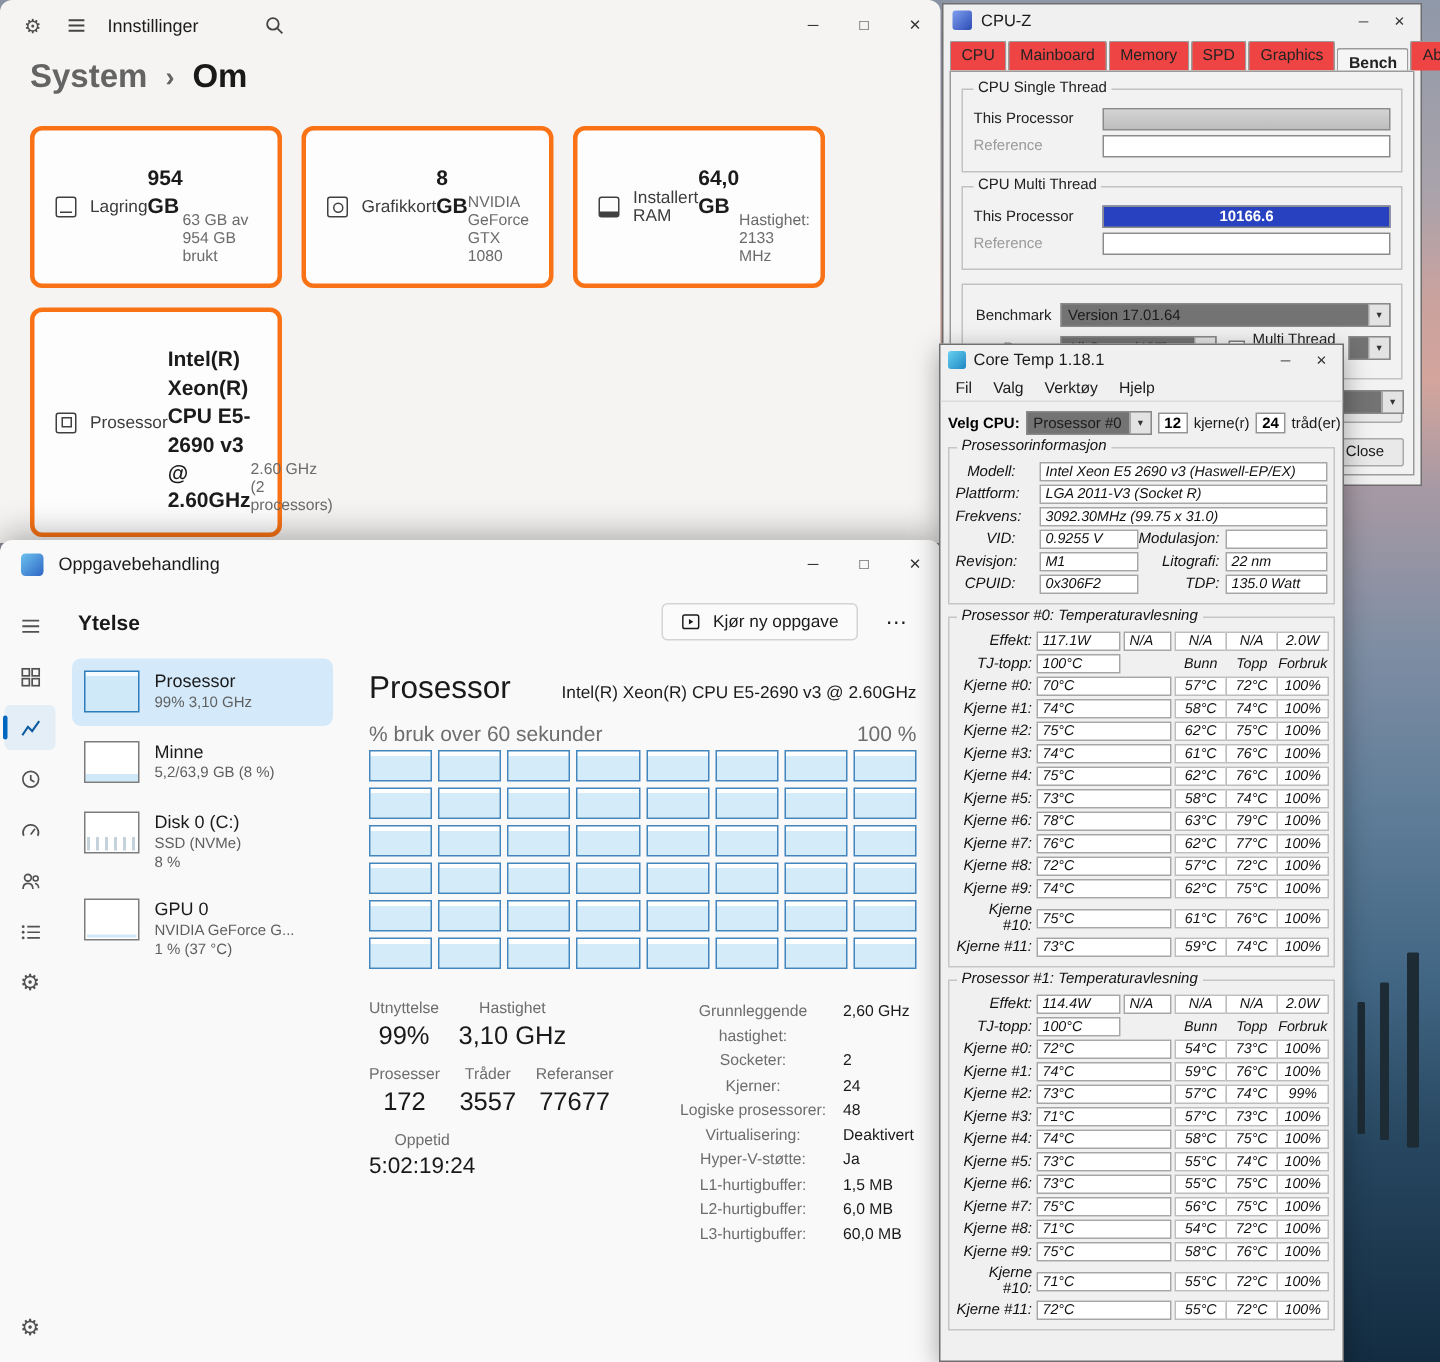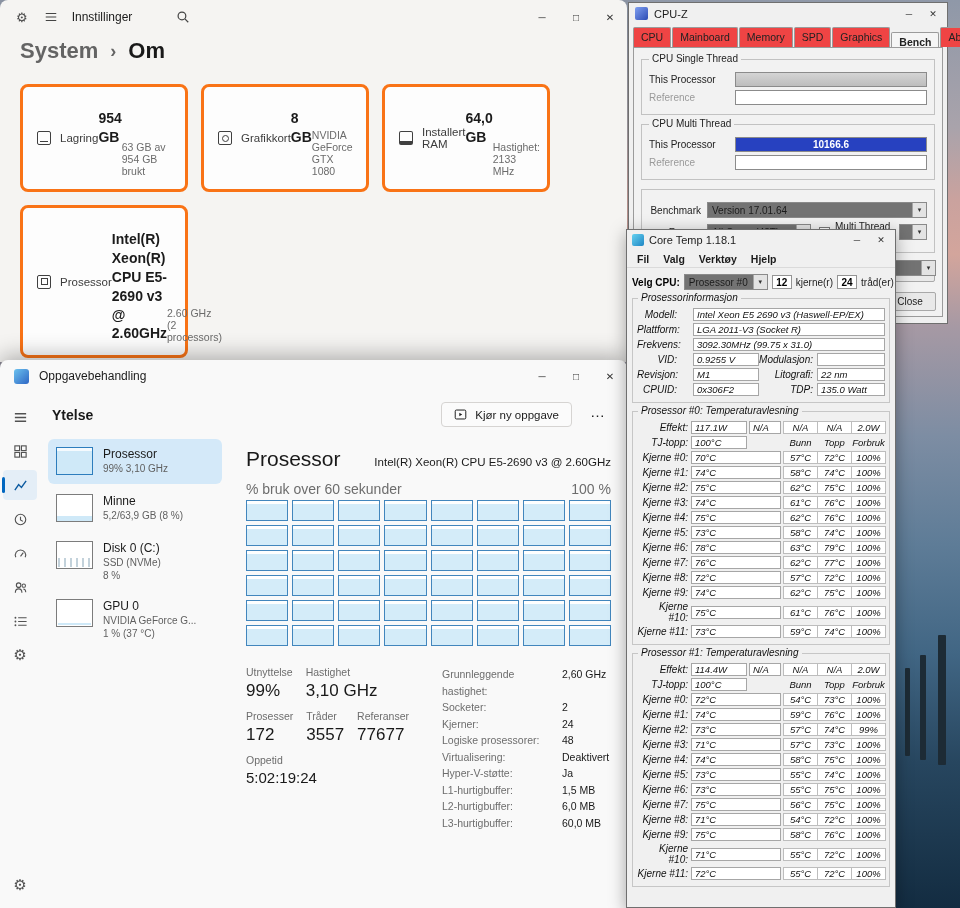--- a/index.html
+++ b/index.html
@@ -75,21 +75,21 @@
   .sb-text{min-width:0;}
   .sb-name{font-size:12px;color:#1b1b1b;white-space:nowrap;}
   .sb-line{font-size:10px;color:#5f5f5f;margin-top:2px;white-space:nowrap;}
   .main{flex:1;padding:12px 16px 0 16px;min-width:0;}
   .main-head{display:flex;justify-content:space-between;align-items:flex-end;}
   .main-title{font-size:21px;color:#191919;}
   .cpu-name{font-size:11.5px;color:#1b1b1b;padding-bottom:3px;white-space:nowrap;}
   .graph-labels{display:flex;justify-content:space-between;font-size:14px;color:#6d6d6d;margin-top:10px;}
   .core-grid{display:grid;grid-template-columns:repeat(8,1fr);gap:4px;margin-top:3px;}
   .core-cell{height:21px;border:1px solid #4286bd;background:linear-gradient(180deg,#ffffff 0 3px,#d4ecf9 3px);}
-  .tm-bottom{display:flex;margin-top:20px;}
+  .tm-bottom{display:flex;margin-top:20px;text-align:center;}
   .stats{width:172px;flex:none;}
   .stat-row{display:flex;margin-bottom:9px;}
   .stat{margin-right:13px;}
   .stat-label{font-size:10.5px;color:#6d6d6d;}
   .stat-value{font-size:17px;color:#191919;margin-top:3px;}
   .stats-row3 .stat-value{font-size:15px;}
   .specs{flex:1;padding-left:24px;}
   .spec-row{display:flex;font-size:10.5px;line-height:16.5px;}
   .spec-label{width:120px;color:#6d6d6d;flex:none;}
   .spec-value{color:#191919;}
@@ -129,21 +129,21 @@
   .cz-partial-z{position:absolute;right:48px;bottom:62px;font-size:10px;color:#333;}
   .cz-partial-combo{position:absolute;right:6px;bottom:40px;width:46px;}
   .cz-close{position:absolute;right:6px;bottom:5px;width:52px;height:19px;}
 
   
   .ct-win{left:626px;top:229px;width:270px;height:679px;background:#f0f0f0;border:1px solid #6f6f6f;
     box-shadow:0 4px 16px rgba(0,0,0,.35);z-index:4;}
   .ct-titlebar{height:20px;display:flex;align-items:center;gap:5px;padding:0 2px 0 5px;}
   .ct-ico{width:12px;height:12px;border-radius:2px;background:linear-gradient(135deg,#66d2f0,#1f86c4);flex:none;}
   .ct-title{font-size:11px;color:#1b1b1b;}
-  .ct-menu{display:flex;align-items:center;height:18px;padding:0 3px;border-bottom:1px solid #dadada;font-weight:bold;}
+  .ct-menu{display:flex;align-items:center;height:18px;padding:0 3px;border-bottom:1px solid #dadada;}
   .ct-menu span{font-size:10.5px;color:#1b1b1b;padding:1px 7px;}
   .ct-body{padding:4px 5px 0 5px;}
   .ct-row-select{display:flex;align-items:center;gap:4px;margin:2px 0 8px 0;}
   .ct-sel-label{font-size:10px;font-weight:700;flex:none;}
   .ct-combo{width:84px;flex:none;}
   .numbox{width:20px;height:14px;border:1px solid #949494;background:#fff;font-size:10px;font-weight:700;
     display:flex;align-items:center;justify-content:center;flex:none;}
   .unit{font-size:10px;color:#1b1b1b;}
   .ct-grp{border:1px solid #c6c6c6;position:relative;padding:9px 4px 4px 4px;margin-bottom:8px;font-style:italic;}
   .ct-grp-label{position:absolute;top:-7px;left:5px;background:#f0f0f0;font-size:10px;color:#111;padding:0 3px;}

